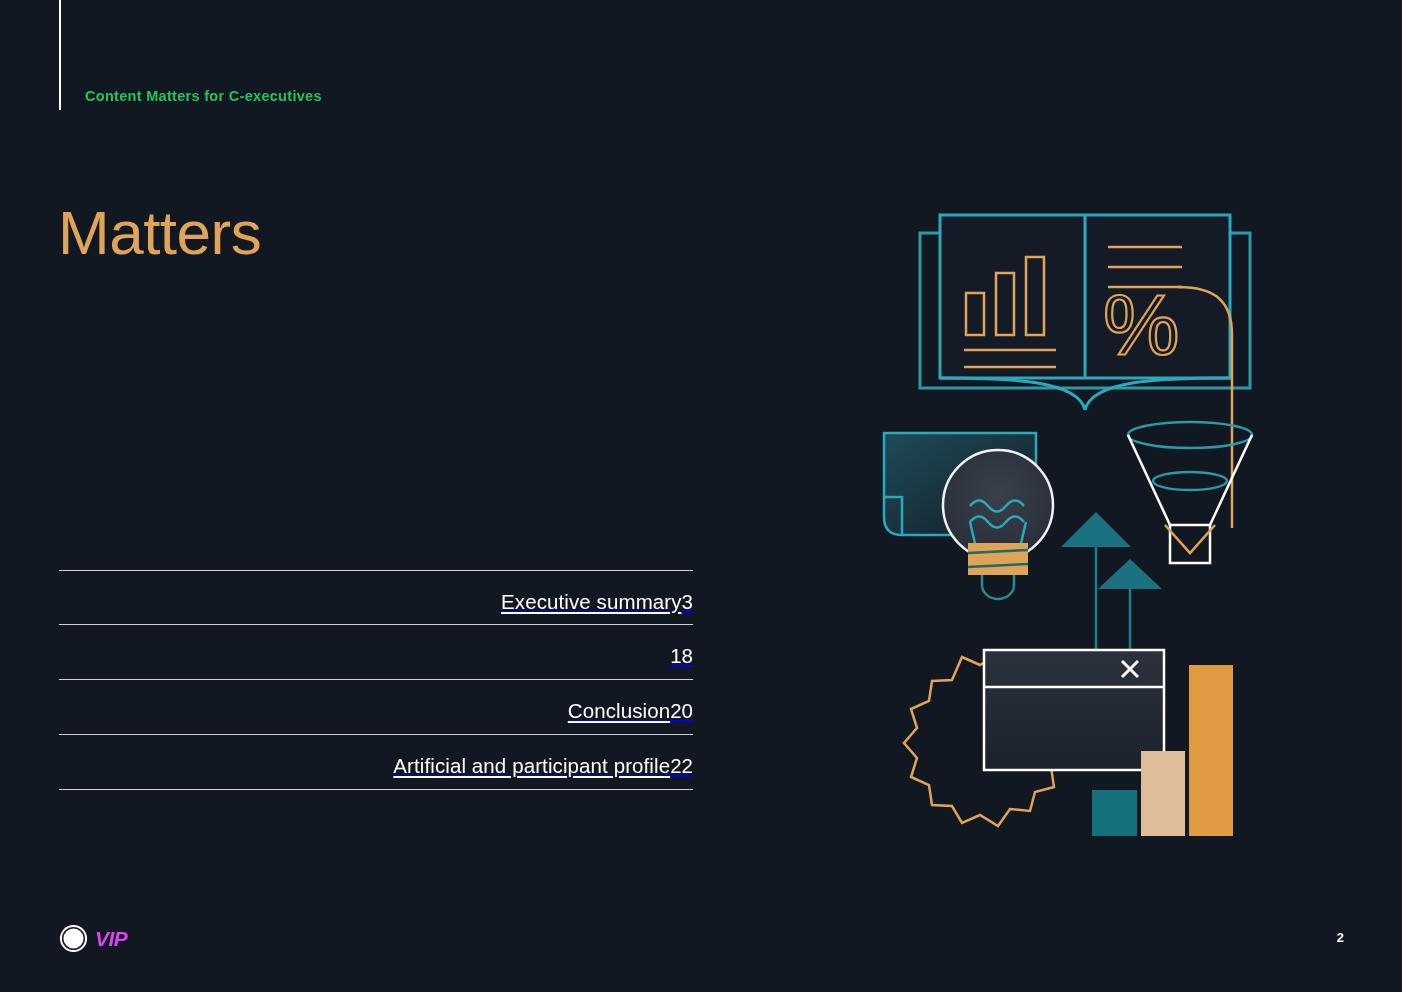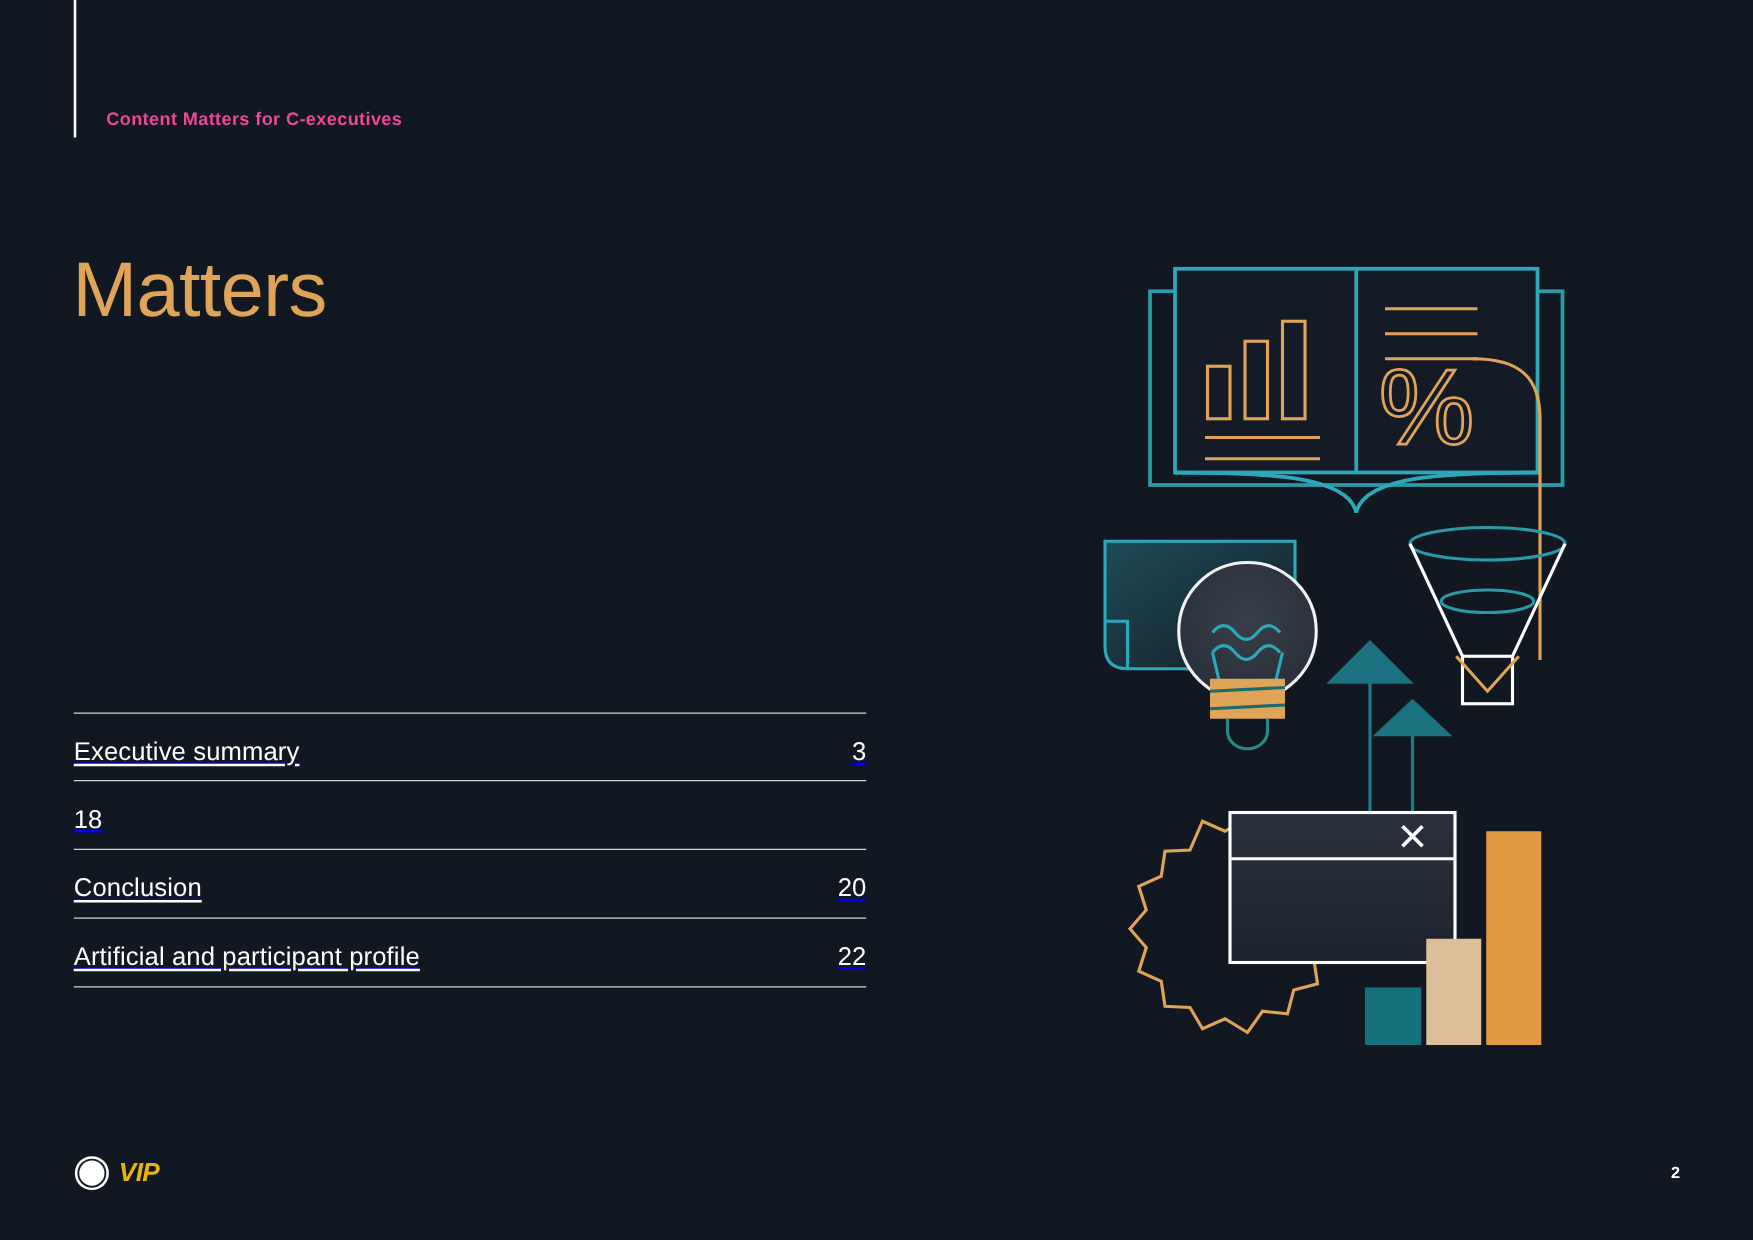--- a/index.html
+++ b/index.html
@@ -27,21 +27,21 @@
     height: 110px;
     background: #ffffff;
   }
   .header-title {
     position: absolute;
     left: 85px;
     top: 88px;
     font-size: 14.5px;
     font-weight: bold;
     letter-spacing: 0.3px;
-    color: #ec4899;
+    color: #22c55e;
     white-space: nowrap;
   }
 
   
   .page-title {
     position: absolute;
     left: 58px;
     top: 160px;
     font-size: 62px;
     font-weight: 400;
@@ -53,21 +53,21 @@
   
   .toc {
     position: absolute;
     left: 59px;
     top: 570px;
     width: 634px;
   }
   .toc-row {
     display: flex;
     align-items: baseline;
-    justify-content: space-between;
+    justify-content: flex-end;
     height: 55px;
     border-bottom: 1px solid #cfd3d8;
     box-sizing: border-box;
   }
   .toc-row:first-child {
     border-top: 1px solid #cfd3d8;
   }
   .toc-label {
     font-size: 20.5px;
     color: #ffffff;
@@ -93,21 +93,21 @@
   }
   .wp-mark {
     width: 29px;
     height: 29px;
     display: block;
   }
   .vip-text {
     font-size: 21px;
     font-weight: bold;
     letter-spacing: -0.5px;
-    color: #eab308;
+    color: #d946ef;
     font-style: italic;
     line-height: 1;
   }
   .page-number {
     position: absolute;
     right: 58px;
     top: 930px;
     font-size: 13px;
     font-weight: bold;
     color: #ffffff;

